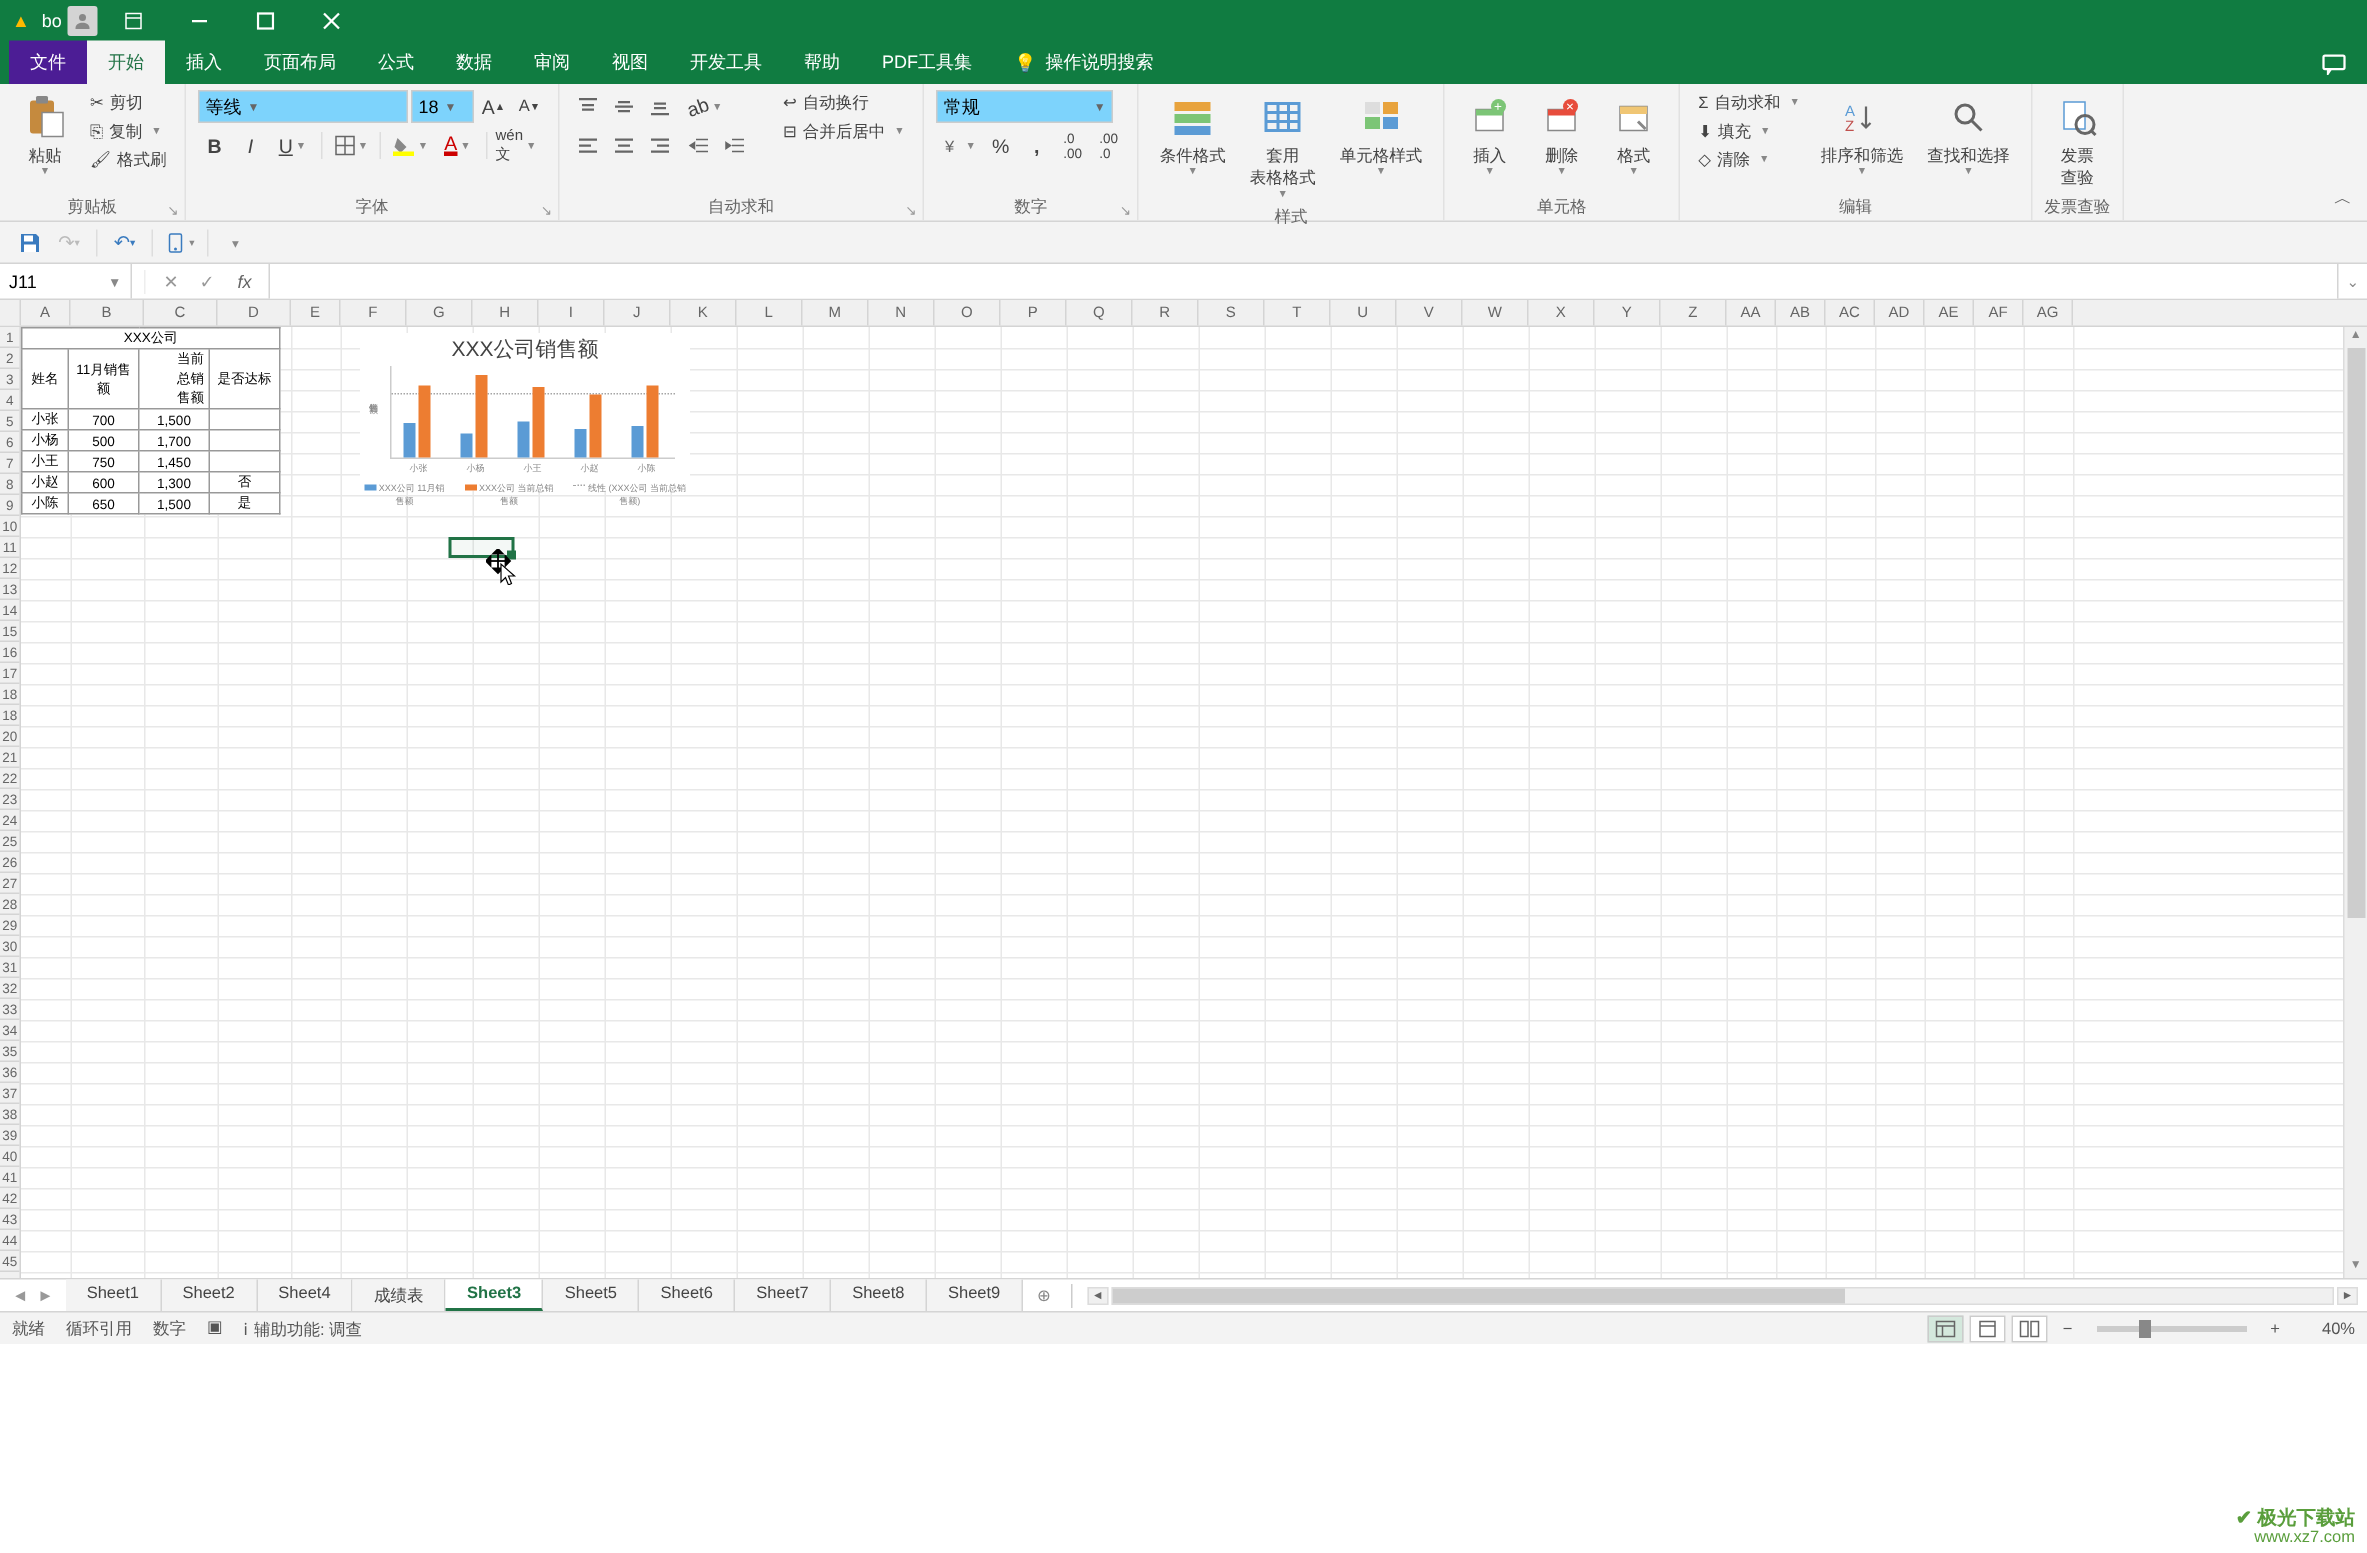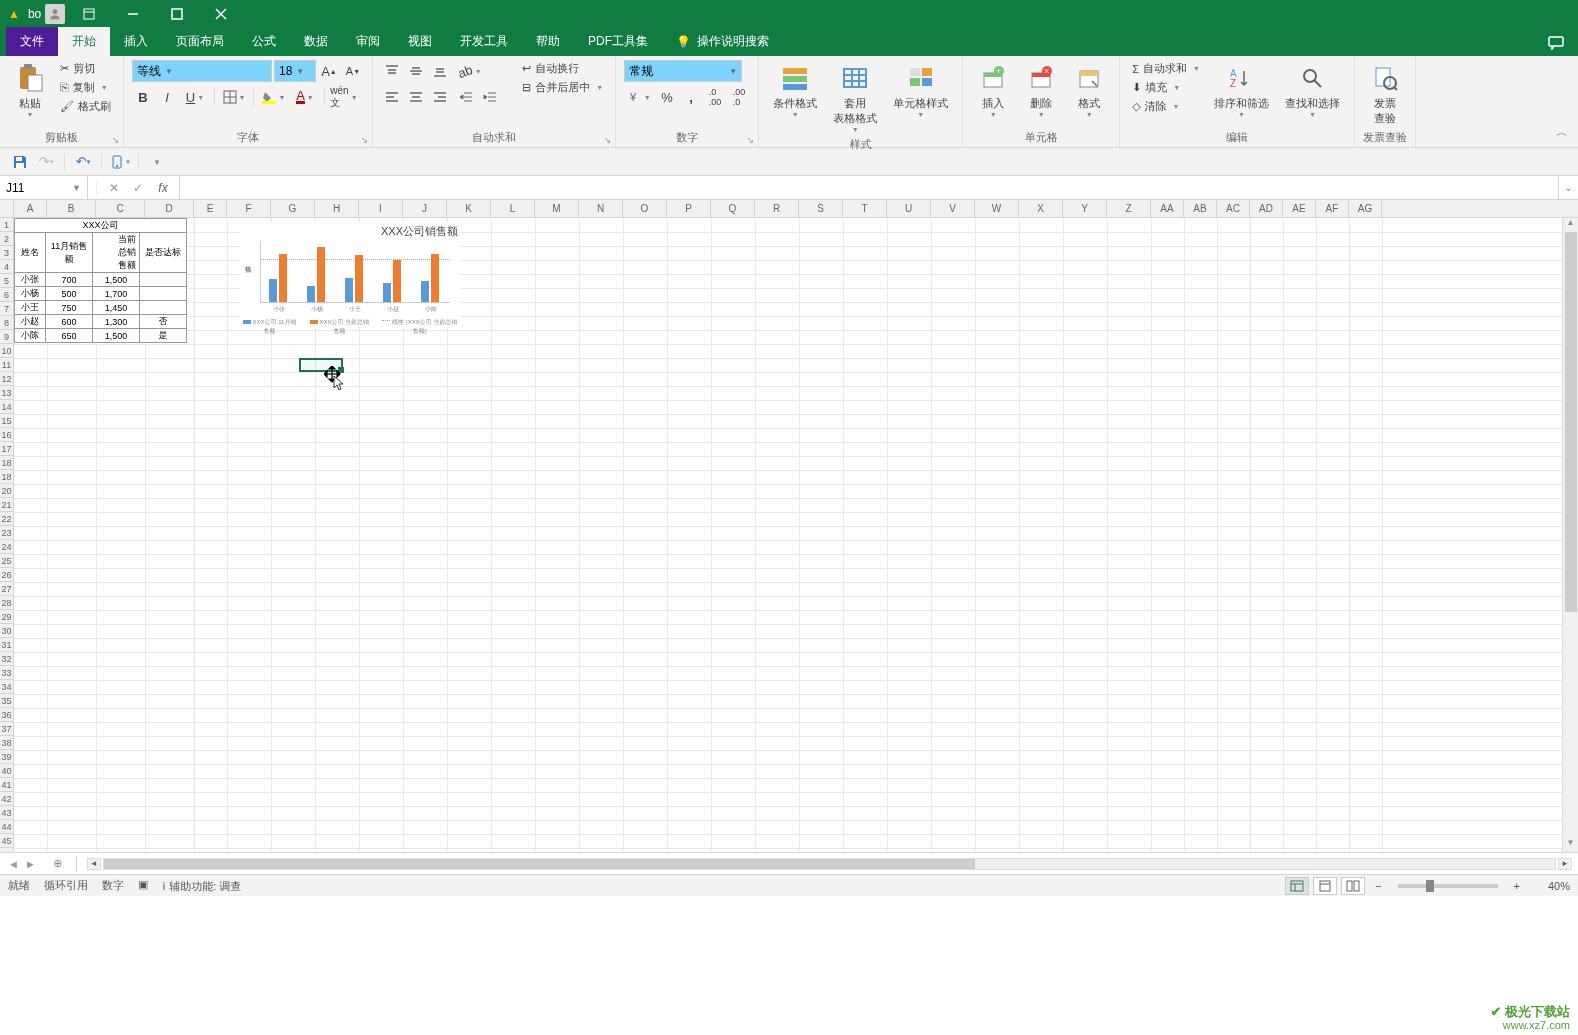--- a/index.html
+++ b/index.html
@@ -66,21 +66,21 @@
 .gl-v { position: absolute; top: 0; bottom: 0; width: 1px; background: #e8e8e8; }
 .gl-h { position: absolute; left: 0; right: 0; height: 1px; background: #e8e8e8; }
 
 
 .data-table { position: absolute; left: 0; top: 0; border-collapse: collapse; font-size: 9px; }
 .data-table td { border: 1px solid #999; text-align: center; padding: 0 2px; height: 13px; background: #fff; }
 .data-table .title-row td { border: 1px solid #999; }
 
 
 .chart { position: absolute; left: 226px; top: 4px; width: 220px; height: 105px; background: #fff; }
-.chart-title { text-align: right; font-size: 11px; color: #444; padding: 2px; }
+.chart-title { text-align: center; font-size: 14px; color: #444; padding: 2px; }
 .chart-plot { height: 62px; position: relative; margin: 0 10px 0 20px; border-left: 1px solid #ccc; border-bottom: 1px solid #ccc; }
 .chart-ylabel { position: absolute; left: -18px; top: 20px; font-size: 6px; color: #888; writing-mode: vertical-rl; }
 .bar-group { position: absolute; bottom: 0; display: flex; gap: 2px; align-items: flex-end; }
 .bar { width: 8px; }
 .bar.b1 { background: #5b9bd5; }
 .bar.b2 { background: #ed7d31; }
 .trend { position: absolute; top: 18px; left: 0; right: 0; border-top: 1px dotted #a5a5a5; }
 .chart-xlabels { display: flex; justify-content: space-around; font-size: 6px; color: #888; margin: 2px 10px 0 20px; }
 .chart-legend { font-size: 6px; color: #888; text-align: center; margin-top: 4px; display: flex; justify-content: center; gap: 8px; }
 .leg-sw { display: inline-block; width: 8px; height: 4px; vertical-align: middle; }
@@ -848,20 +848,32 @@
     <div style="position:absolute;top:14px;width:12px;left:2px;height:60%;background:#cdcdcd"></div>
     <div style="position:absolute;bottom:0;width:100%;height:14px;text-align:center;font-size:8px;color:#888">▼</div>
   </div>
 </div>
 
 <div class="sheetbar">
   <div class="sheet-nav">
     <span>◄</span>
     <span>►</span>
   </div>
+  <div class="sheet-tabs" id="sheettabs">
+      <div class="sheet-tab">Sheet1</div>
+      <div class="sheet-tab">Sheet2</div>
+      <div class="sheet-tab">Sheet4</div>
+      <div class="sheet-tab">成绩表</div>
+      <div class="sheet-tab active">Sheet3</div>
+      <div class="sheet-tab">Sheet5</div>
+      <div class="sheet-tab">Sheet6</div>
+      <div class="sheet-tab">Sheet7</div>
+      <div class="sheet-tab">Sheet8</div>
+      <div class="sheet-tab">Sheet9</div>
+    </div>
   <div class="sheet-add">⊕</div>
   <div style="width:1px;height:16px;background:#ccc;margin:0 4px"></div>
   <div class="hscroll">
     <div class="hscroll-btn" style="left:0">◄</div>
     <div class="hscroll-track">
         <div class="hscroll-thumb"></div>
       </div>
     <div class="hscroll-btn" style="right:0">►</div>
   </div>
 </div>

